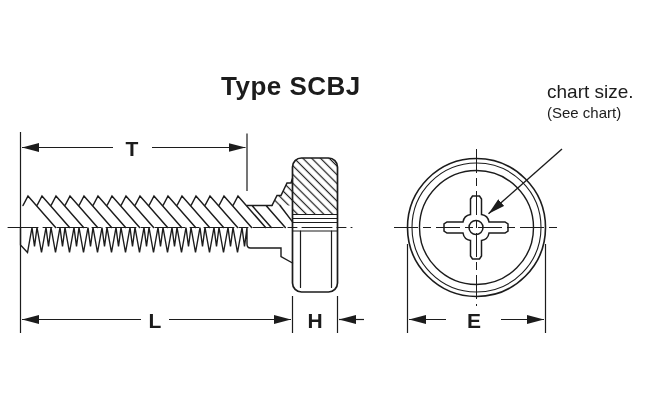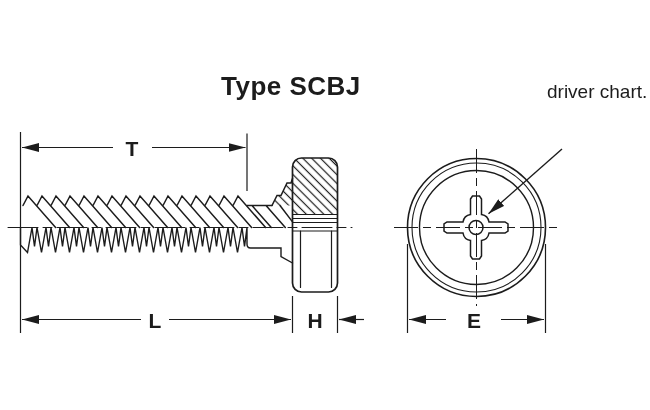--- a/index.html
+++ b/index.html
@@ -134,16 +134,17 @@
 
     <text class="dimlabel" x="132" y="155.5" text-anchor="middle">T</text>
     <text class="dimlabel" x="155" y="327.5" text-anchor="middle">L</text>
     <text class="dimlabel" x="315" y="327.5" text-anchor="middle">H</text>
     <text class="dimlabel" x="474" y="327.5" text-anchor="middle">E</text>
   </svg>
 
   <div class="txt title">Type SCBJ</div>
 
   <div class="txt callout">
-    <div>driver chart.</div>
+    <div>chart size.</div>
+    <div class="small">(See chart)</div>
   </div>
 
 </div>
 
 </body></html>

